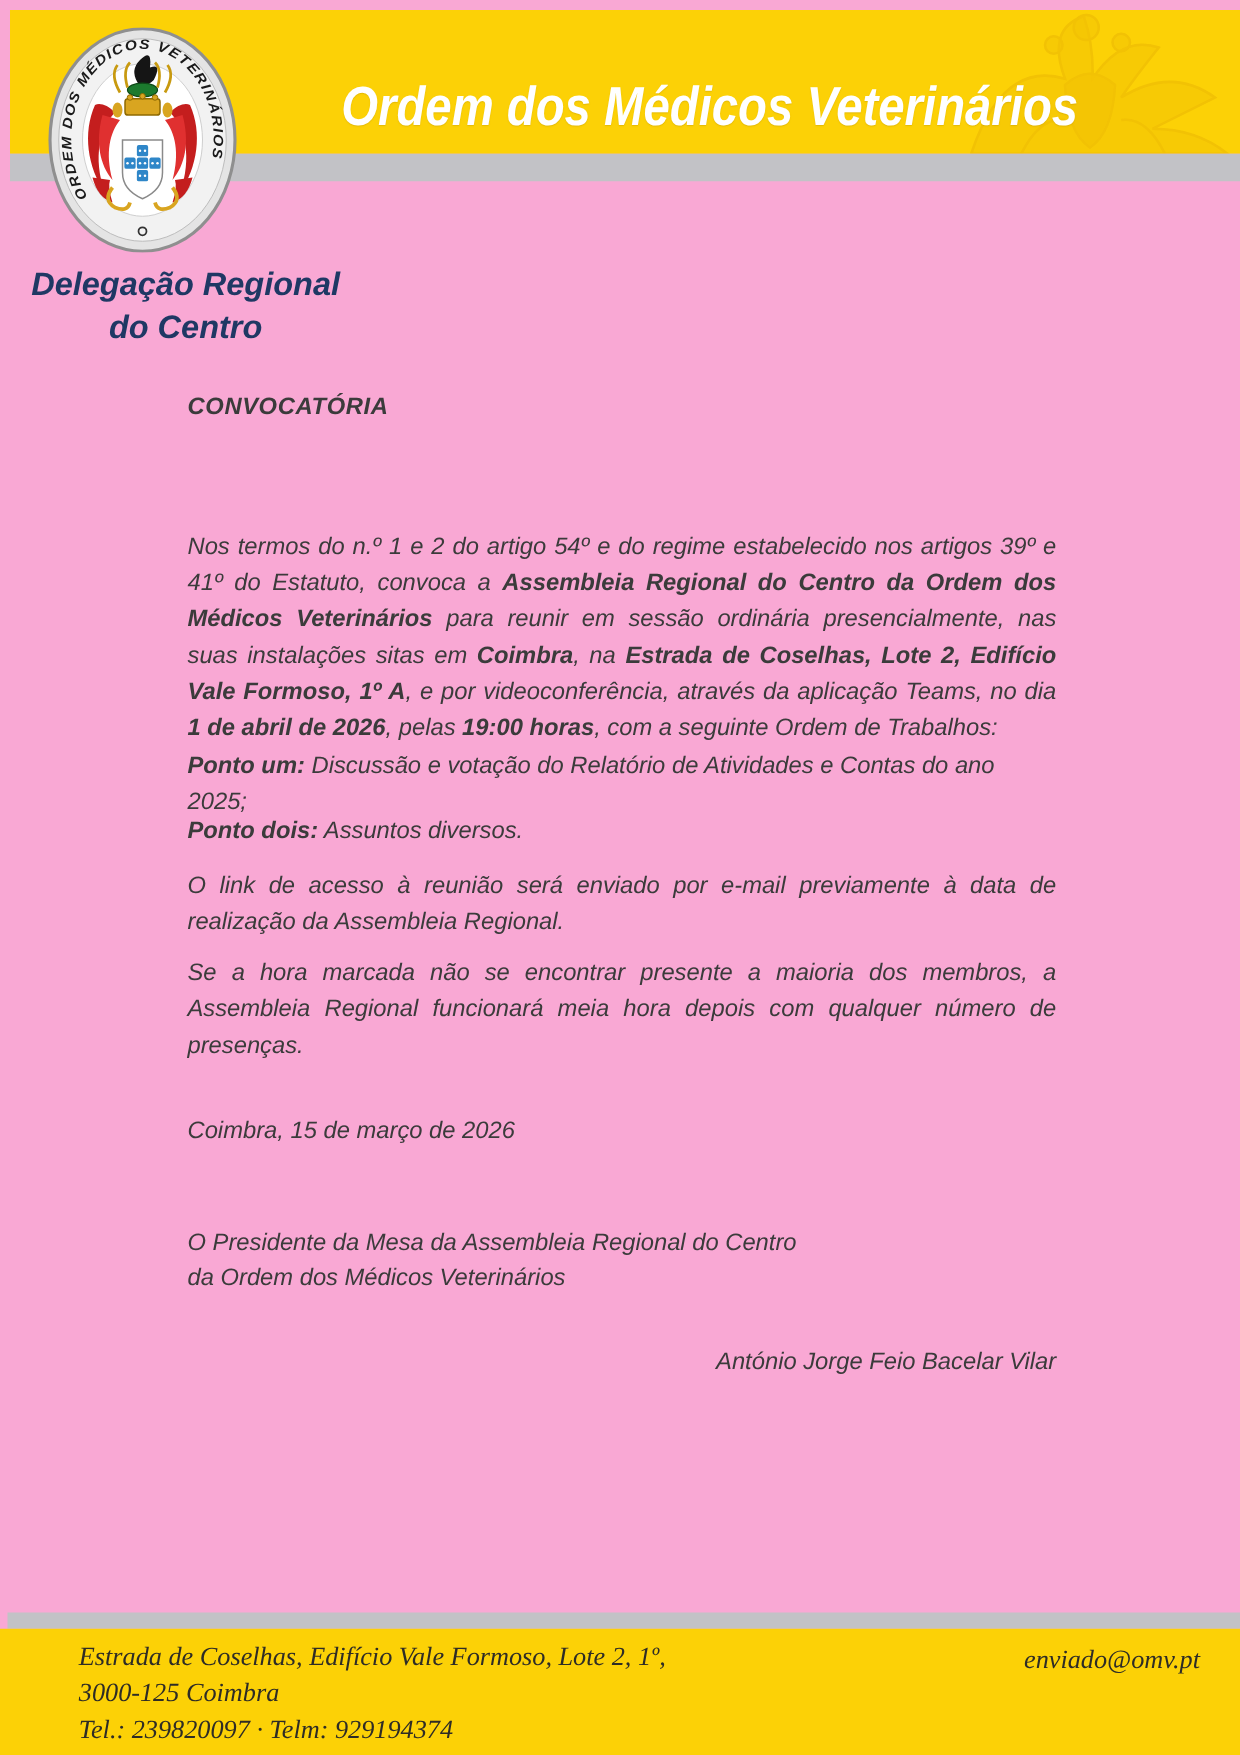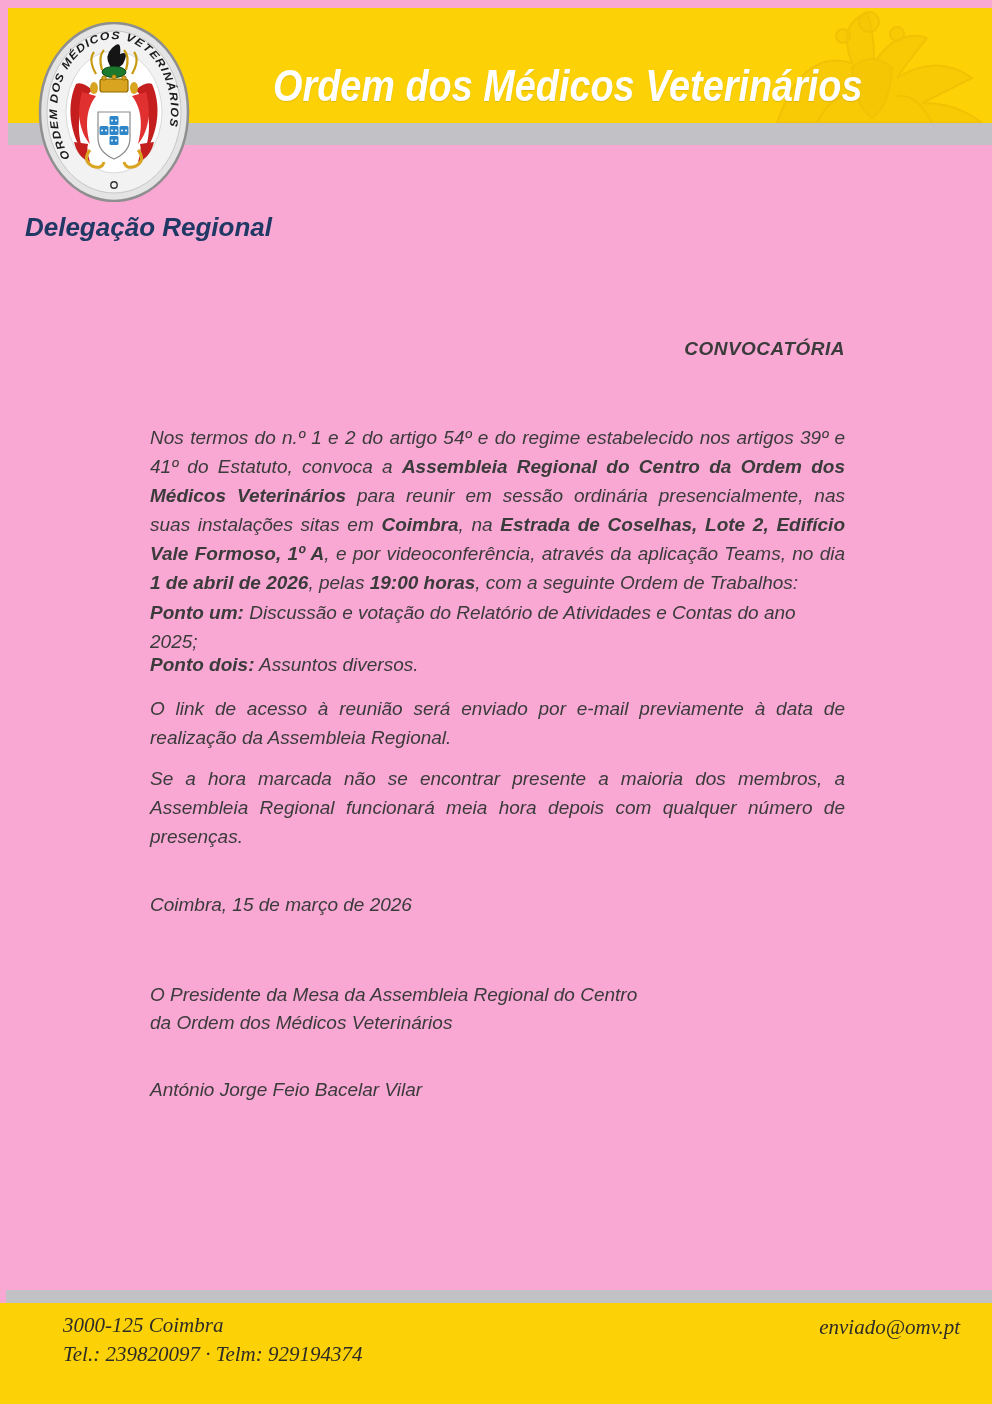--- a/index.html
+++ b/index.html
@@ -20,29 +20,29 @@
   .watermark{position:absolute;right:0;top:0;width:235px;height:115px;opacity:0.28;}
   
   .crest{position:absolute;left:38px;top:22px;width:152px;height:180px;}
   .ring-text{font-family:"Liberation Sans",sans-serif;font-weight:bold;font-size:11px;letter-spacing:1px;fill:#1a1a1a;}
   
   .delegation{position:absolute;left:2px;top:210px;width:293px;text-align:center;
     color:#1F3864;font-weight:bold;font-size:26px;line-height:34px;}
   
   .content{position:absolute;left:150px;top:0;width:695px;font-size:19px;line-height:29px;color:#3B3B3B;}
   .content .blk{position:absolute;left:0;width:695px;margin:0;}
-  .doc-title{top:334px;text-align:right;font-weight:bold;letter-spacing:0.5px;}
+  .doc-title{top:311px;text-align:left;font-weight:bold;letter-spacing:0.5px;}
   .p-intro{top:423px;text-align:justify;}
   .p-ponto1{top:598px;}
   .p-ponto2{top:650px;}
   .p-link{top:694px;text-align:justify;}
   .p-quorum{top:764px;text-align:justify;}
   .p-date{top:890px;}
   .p-pres{top:981px;line-height:28px;}
-  .p-name{top:1075px;text-align:left;}
+  .p-name{top:1075px;text-align:right;}
   .b{font-weight:bold;}
   
   .band-gray-bottom{position:absolute;left:6px;right:0;top:1290px;height:13px;background:#C2C2C6;}
   .band-yellow-bottom{position:absolute;left:0;right:0;top:1303px;height:101px;background:#FCD106;}
   .footer-left{position:absolute;left:63px;top:1311px;width:560px;
     font-family:"Liberation Serif",serif;font-size:21px;line-height:29px;color:#2E2C26;}
   .footer-right{position:absolute;right:32px;top:1313px;width:320px;text-align:right;
     font-family:"Liberation Serif",serif;font-size:21px;line-height:29px;color:#2E2C26;}
 </style>
 </head>
@@ -128,40 +128,42 @@
         <circle cx="74" cy="118.5" r="1"></circle>
           <circle cx="78" cy="118.5" r="1"></circle>
       </g>
 
       <circle cx="76" cy="163" r="3.2" fill="none" stroke="#333333" stroke-width="1.4"></circle>
     </g>
   </svg>
 
   <div class="delegation">
     <div>Delegação Regional</div>
+    <div>do Centro</div>
   </div>
 
   <div class="content">
     <div class="blk doc-title">CONVOCATÓRIA</div>
     <p class="blk p-intro"><span>Nos termos do n.º 1 e 2 do artigo 54º e do regime estabelecido nos artigos 39º e 41º do Estatuto, convoca a </span><span class="b">Assembleia Regional do Centro da Ordem dos Médicos Veterinários</span><span> para reunir em sessão ordinária presencialmente, nas suas instalações sitas em </span><span class="b">Coimbra</span><span>, na </span><span class="b">Estrada de Coselhas, Lote 2, Edifício Vale Formoso, 1º A</span><span>, e por videoconferência, através da aplicação Teams, no dia </span><span class="b">1 de abril de 2026</span><span>, pelas </span><span class="b">19:00 horas</span><span>, com a seguinte Ordem de Trabalhos:</span></p>
     <p class="blk p-ponto1"><span class="b">Ponto um:</span><span> Discussão e votação do Relatório de Atividades e Contas do ano 2025;</span></p>
     <p class="blk p-ponto2"><span class="b">Ponto dois:</span><span> Assuntos diversos.</span></p>
     <p class="blk p-link">O link de acesso à reunião será enviado por e-mail previamente à data de realização da Assembleia Regional.</p>
     <p class="blk p-quorum">Se a hora marcada não se encontrar presente a maioria dos membros, a Assembleia Regional funcionará meia hora depois com qualquer número de presenças.</p>
     <p class="blk p-date">Coimbra, 15 de março de 2026</p>
     <div class="blk p-pres">
       <div>O Presidente da Mesa da Assembleia Regional do Centro</div>
       <div>da Ordem dos Médicos Veterinários</div>
     </div>
     <p class="blk p-name">António Jorge Feio Bacelar Vilar</p>
   </div>
 
   <div class="band-gray-bottom"></div>
   <div class="band-yellow-bottom"></div>
   <div class="footer-left">
+    <div>Estrada de Coselhas, Edifício Vale Formoso, Lote 2, 1º,</div>
     <div>3000-125 Coimbra</div>
     <div>Tel.: 239820097 · Telm: 929194374</div>
   </div>
   <div class="footer-right">
     <div>enviado@omv.pt</div>
   </div>
 
 </div>
 
 </body></html>

